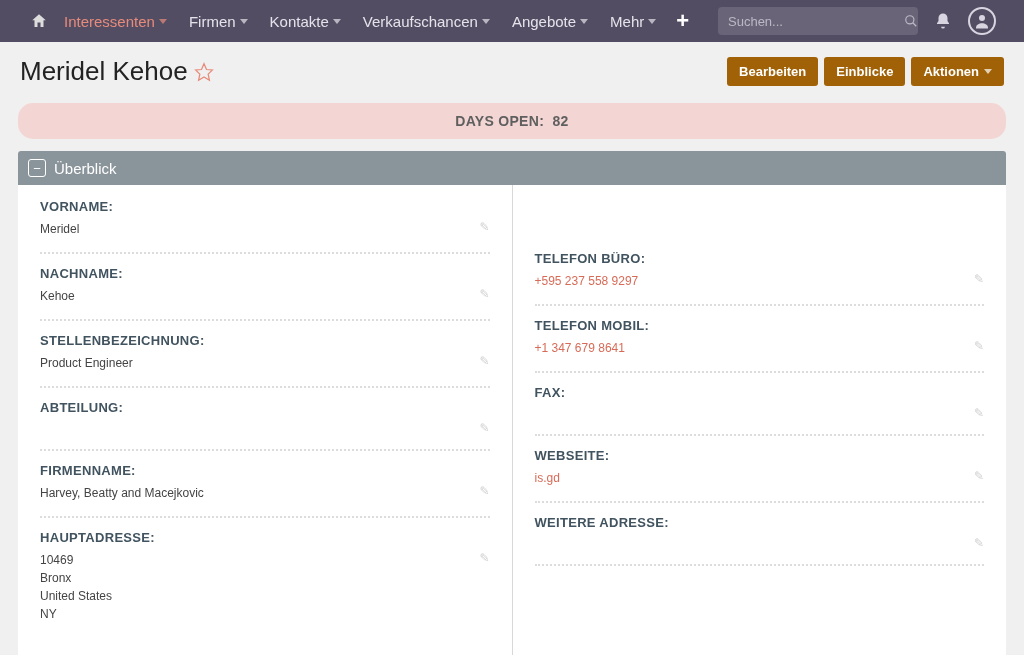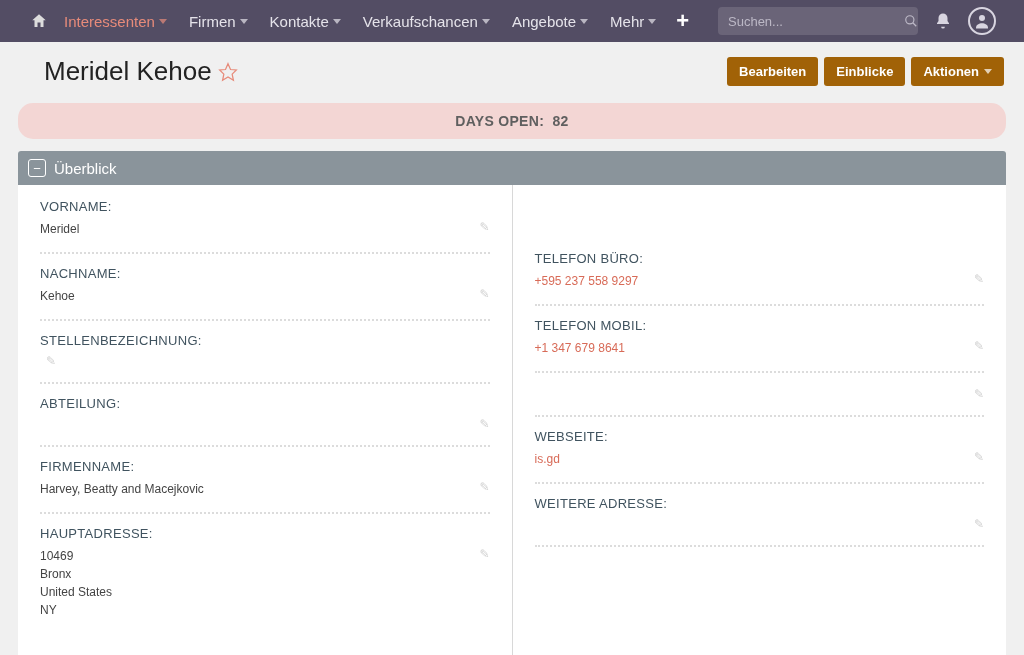--- a/index.html
+++ b/index.html
@@ -13,41 +13,41 @@
   .nav-plus { color: #fff; font-size: 22px; font-weight: bold; padding: 0 6px; cursor: pointer; }
   .nav-spacer { flex: 1; }
   .search-wrap { background: #6a6478; border-radius: 4px; height: 28px; width: 200px; display: flex; align-items: center; padding: 0 10px; }
   .search-input { background: transparent; border: none; outline: none; color: #ddd; font-size: 13px; flex: 1; }
   .search-input::placeholder { color: #bcb8c6; }
   .search-icon { color: #bcb8c6; }
   .nav-bell { color: #d8d5e0; padding: 0 10px; cursor: pointer; }
   .nav-avatar { width: 28px; height: 28px; border: 2px solid #d8d5e0; border-radius: 50%; display: flex; align-items: center; justify-content: center; color: #d8d5e0; cursor: pointer; }
 
   
-  .page-head { display: flex; align-items: center; padding: 14px 20px 10px 20px; margin-left: 24px; }
+  .page-head { display: flex; align-items: center; padding: 14px 20px 10px 20px; }
   .page-title { font-size: 26px; font-weight: 500; color: #222; }
   .fav-star { margin-left: 6px; color: #e78b7a; cursor: pointer; }
   .head-spacer { flex: 1; }
   .btn { background: #a16207; color: #fff; border: none; border-radius: 3px; padding: 7px 12px; font-size: 13px; font-weight: 600; cursor: pointer; margin-left: 6px; display: inline-flex; align-items: center; gap: 5px; }
   .btn .nav-caret { border-top-color: #fff; }
 
   
   .banner { margin: 6px 18px 12px 18px; background: #f3d6d4; border-radius: 15px; text-align: center; padding: 10px 0; color: #5f5f5f; font-weight: 700; font-size: 14px; letter-spacing: .3px; }
 
   
   .panel { margin: 0 18px; background: #fff; border-radius: 3px; overflow: hidden; }
   .panel-header { background: #8a949b; color: #fff; display: flex; align-items: center; padding: 8px 10px; font-size: 15px; }
   .collapse-btn { width: 18px; height: 18px; border: 1.5px solid #fff; border-radius: 3px; display: flex; align-items: center; justify-content: center; font-size: 13px; line-height: 1; margin-right: 8px; cursor: pointer; }
 
   .panel-body { display: flex; }
   .col { flex: 1; padding: 14px 22px 20px 22px; }
   .col:first-child { border-right: 1px solid #d8d8d8; }
 
   .field { margin-bottom: 4px; }
-  .field-label { color: #40535f; font-weight: 400; font-size: 13px; letter-spacing: .3px; margin-bottom: 4px; }
+  .field-label { color: #40535f; font-weight: 700; font-size: 13px; letter-spacing: .3px; margin-bottom: 4px; }
   .field-row { display: flex; align-items: flex-start; border-bottom: 2px dotted #dcdcdc; padding: 2px 0 14px 0; margin-bottom: 12px; min-height: 30px; }
   .field-value { font-size: 12px; color: #444; flex: 1; line-height: 1.5; }
   .field-value.link { color: #d86b58; cursor: pointer; }
   .edit-icon { color: #cfcfcf; font-size: 12px; cursor: pointer; padding-left: 6px; }
   .spacer-field { height: 52px; }
 
   svg { display: block; }
 </style>
 </head>
 <body>
@@ -151,20 +151,21 @@
         <div class="field-label">NACHNAME:</div>
         <div class="field-row">
           <div class="field-value">Kehoe</div>
           <span class="edit-icon">✎</span>
         </div>
       </div>
 
       <div class="field">
         <div class="field-label">STELLENBEZEICHNUNG:</div>
         <div class="field-row">
+          <div class="field-value">Product Engineer</div>
           <span class="edit-icon">✎</span>
         </div>
       </div>
 
       <div class="field">
         <div class="field-label">ABTEILUNG:</div>
         <div class="field-row">
           <div class="field-value"></div>
           <span class="edit-icon">✎</span>
         </div>
@@ -206,20 +207,21 @@
 
       <div class="field">
         <div class="field-label">TELEFON MOBIL:</div>
         <div class="field-row">
           <div class="field-value link">+1 347 679 8641</div>
           <span class="edit-icon">✎</span>
         </div>
       </div>
 
       <div class="field">
+        <div class="field-label">FAX:</div>
         <div class="field-row">
           <div class="field-value"></div>
           <span class="edit-icon">✎</span>
         </div>
       </div>
 
       <div class="field">
         <div class="field-label">WEBSEITE:</div>
         <div class="field-row">
           <div class="field-value link">is.gd</div>

